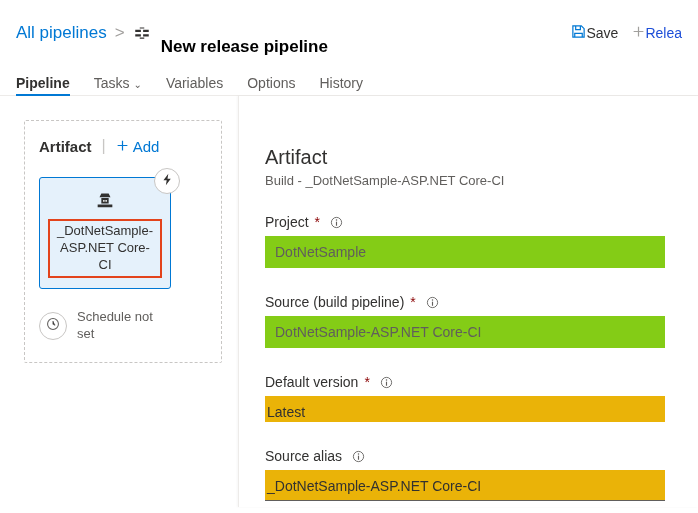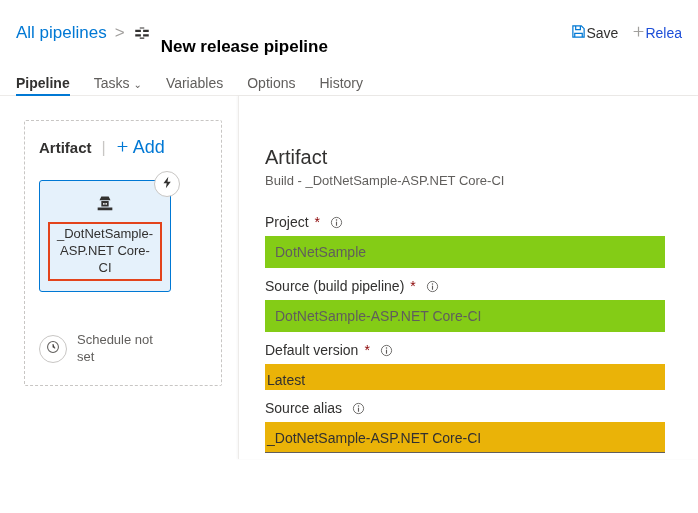--- a/index.html
+++ b/index.html
@@ -46,21 +46,21 @@
     padding: 24px 16px 16px 24px;
   }
   .artifacts-panel {
     border: 1px dashed #c8c6c4;
     border-radius: 2px;
     padding: 16px 14px 20px 14px;
   }
   .artifacts-head { display:flex; align-items:center; gap:8px; }
   .artifacts-title { font-weight:600; font-size:15px; }
   .divider { color:#c8c6c4; font-size:16px; margin:0 2px;}
-  .add-link { color:#0078d4; display:flex; align-items:center; gap:4px; cursor:pointer; font-size:18px;}
+  .add-link { color:#0078d4; display:flex; align-items:center; gap:4px; cursor:pointer; font-size:15px;}
   .artifact-card {
     position: relative;
     margin-top: 22px;
     width: 132px;
     border: 1px solid #0078d4;
     border-radius: 3px;
     background: #e5f1fb;
     padding: 10px 8px 10px 8px;
   }
   .trigger-badge {
@@ -75,38 +75,38 @@
     padding: 2px 4px;
     font-size: 13px;
     color:#323130;
     background: #e5f1fb;
     text-align:center;
     line-height:1.3;
     word-break: break-word;
   }
   .build-icon-wrap { display:flex; justify-content:center; margin-bottom:2px;}
   .schedule-row {
-    margin-top: 40px;
+    margin-top: 20px;
     display:flex; align-items:center; gap:10px;
     color:#605e5c; font-size:13px;
   }
   .schedule-badge {
     width:28px; height:28px; border-radius:50%;
     border:1px solid #c8c6c4; background:#fff;
     display:flex; align-items:center; justify-content:center;
   }
   .right-pane {
     flex:1;
     border-left: 1px solid #edebe9;
     box-shadow: -1px 0 2px rgba(0,0,0,0.04);
     padding: 26px 0 0 26px;
   }
   .pane-title { font-size:20px; font-weight:400; color:#323130; margin-bottom:4px;margin-top:24px;}
   .pane-sub { font-size:13px; color:#605e5c; margin-bottom:26px;}
-  .field { margin-bottom: 10px; }
+  .field { margin-bottom: 26px; }
   .field-label { font-size:14px; color:#323130; margin-bottom:6px; display:flex; align-items:center; gap:4px;}
   .req { color:#8a0002; margin-left:2px;}
   .info-icon { color:#605e5c; display:inline-flex; margin-left:6px; }
   .input-ro {
     width: 400px;
     background:#84cc16;
     color:#605e5c;
     padding: 8px 10px;
     font-size:14px;
     border:none;

